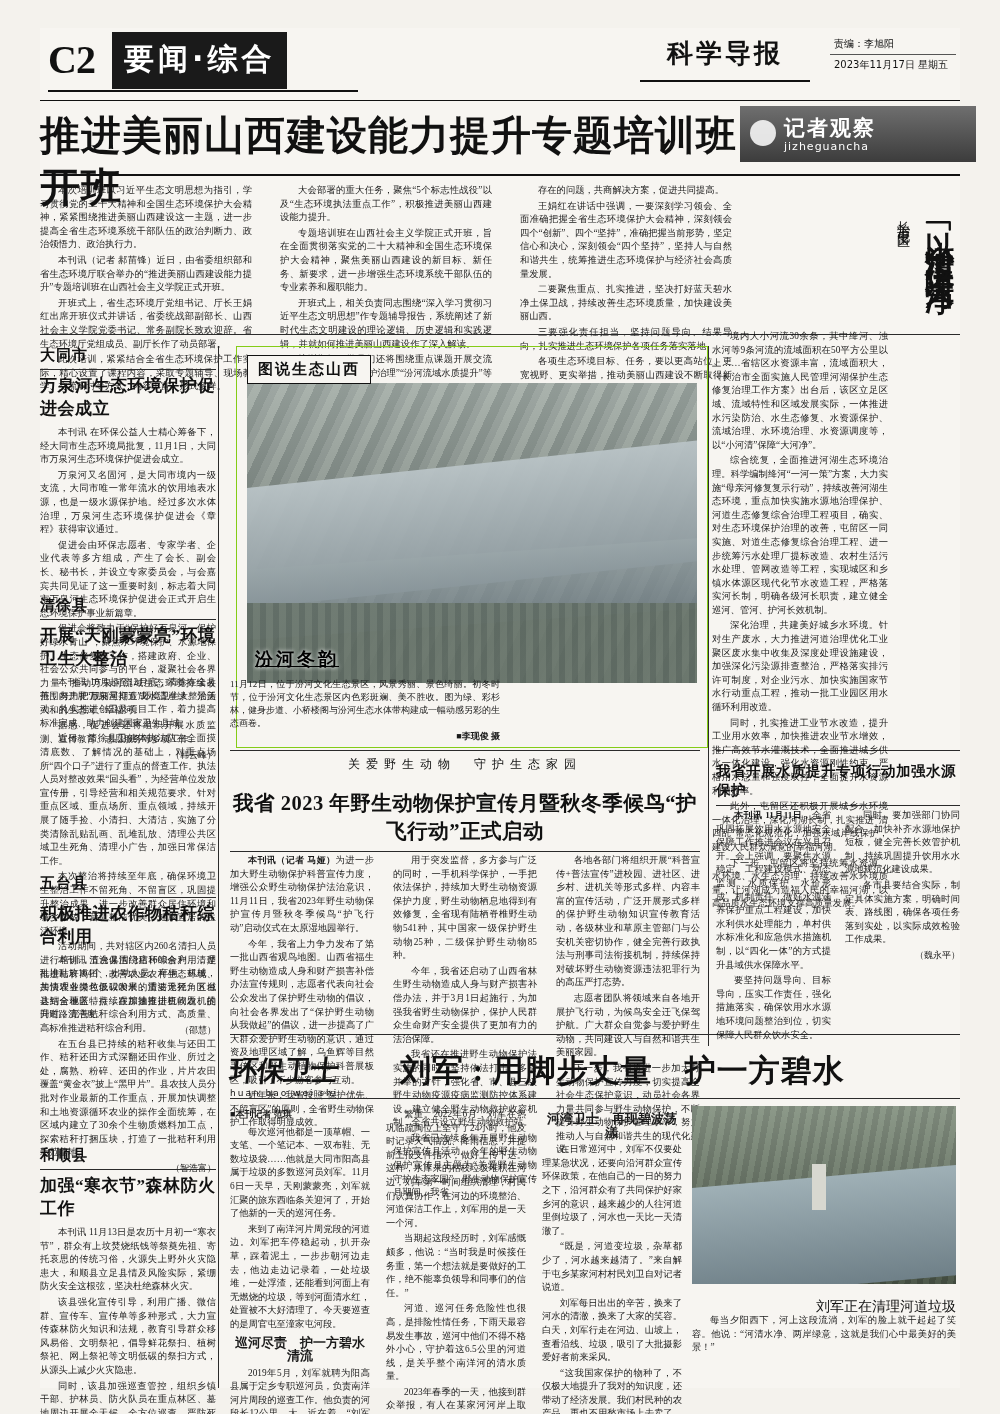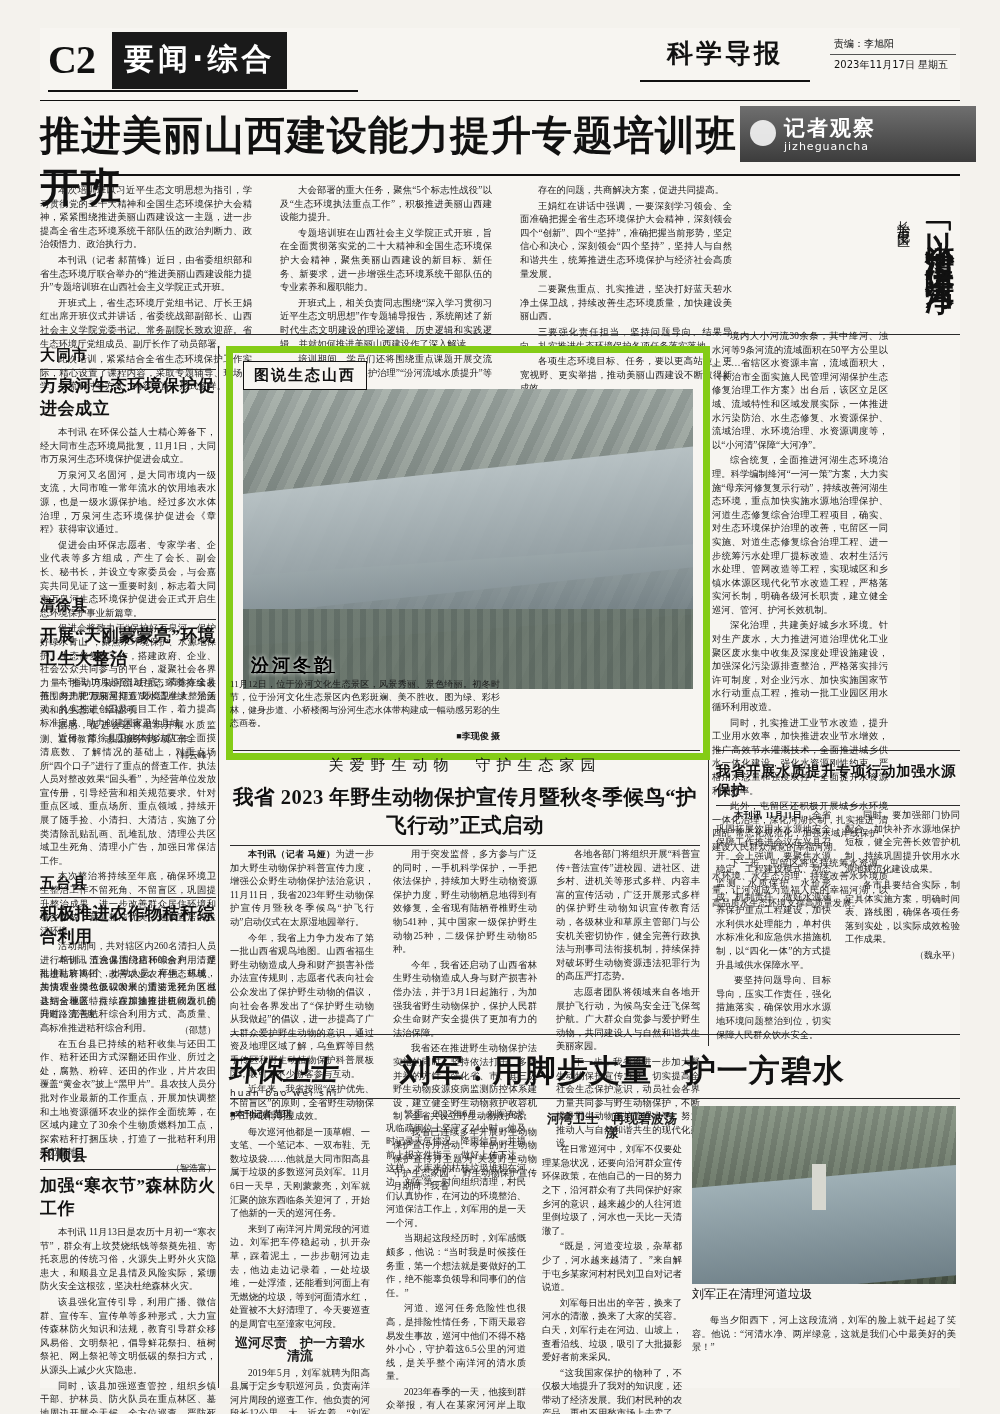--- a/index.html
+++ b/index.html
@@ -97,21 +97,21 @@
   .lead .c1{left:0;} .lead .c2{left:240px;} .lead .c3{left:480px;}
 
   
   .leftcol{position:absolute;left:0;top:318px;width:176px;height:1042px;}
   .city{font-size:15px;font-weight:bold;letter-spacing:1px;margin:0 0 4px 0;font-family:"Liberation Serif",serif;}
   .subhead{font-size:17px;font-weight:bold;line-height:23px;margin:2px 0 6px 0;font-family:"Liberation Serif",serif;letter-spacing:.5px;}
   .byline{font-size:9px;font-weight:bold;}
   .sig{text-align:right;font-size:9px;margin-top:2px;}
 
   
-  .photoblock{position:absolute;left:186px;top:318px;width:470px;height:400px;border:7px solid #84cc16;}
+  .photoblock{position:absolute;left:196px;top:318px;width:470px;height:400px;border:1px solid #84cc16;}
   .tag{
     position:absolute;left:10px;top:8px;
     border:1px solid #111;background:#f7f5f1;
     font-size:15px;font-weight:bold;letter-spacing:2px;padding:4px 10px;
     font-family:"Liberation Serif",serif;z-index:3;
   }
   .photo{
     position:absolute;left:10px;top:36px;width:450px;height:300px;
     background:
       linear-gradient(180deg,rgba(255,255,255,.25),rgba(0,0,0,.25)),
@@ -138,21 +138,21 @@
     position:absolute;left:18px;top:300px;font-size:18px;font-weight:bold;
     letter-spacing:3px;color:#000000;font-family:"Liberation Serif",serif;
     text-shadow:0 0 4px #fff;
     text-decoration:underline;
   }
   .caption{position:absolute;left:190px;top:650px;width:270px;font-size:9px;line-height:13px;text-align:justify;}
   .caption .cred{display:block;text-align:right;font-weight:bold;}
 
   
   .midart{position:absolute;left:190px;top:728px;width:470px;}
-  .kicker{text-align:center;font-size:15px;letter-spacing:6px;margin-bottom:8px;}
+  .kicker{text-align:center;font-size:12px;letter-spacing:6px;margin-bottom:16px;}
   .midhead{text-align:center;font-size:20.5px;font-weight:bold;letter-spacing:.5px;line-height:28px;font-family:"Liberation Serif",serif;}
 
   
   .rightcol{position:absolute;left:672px;top:156px;width:248px;}
   .vtitle{
     position:absolute;right:0;top:24px;width:44px;height:330px;
     writing-mode:vertical-rl;text-orientation:upright;
     font-size:29px;font-weight:bold;letter-spacing:5px;
     font-family:"Liberation Serif",serif;
   }
@@ -182,21 +182,21 @@
       #61705e;
     overflow:hidden;
   }
   .photo2 .w{
     position:absolute;left:-10px;top:70px;width:300px;height:110px;
     background:linear-gradient(180deg,#9fb0b6,#6f8088);transform:rotate(-5deg);
   }
   .photo2 .p{
     position:absolute;left:120px;top:58px;width:14px;height:46px;background:#d8d8d0;
   }
-  .photo2cap{position:absolute;left:462px;top:240px;width:264px;font-size:12px;text-align:left;}
+  .photo2cap{position:absolute;left:462px;top:252px;width:264px;font-size:14px;text-align:right;}
   .center-head{font-size:13px;font-weight:bold;text-align:center;margin:4px 0;}
 </style>
 </head>
 <body>
 
 <div class="page">
 <div class="sheet">
 
   <div class="masthead">
     <div class="folio">C2</div>

